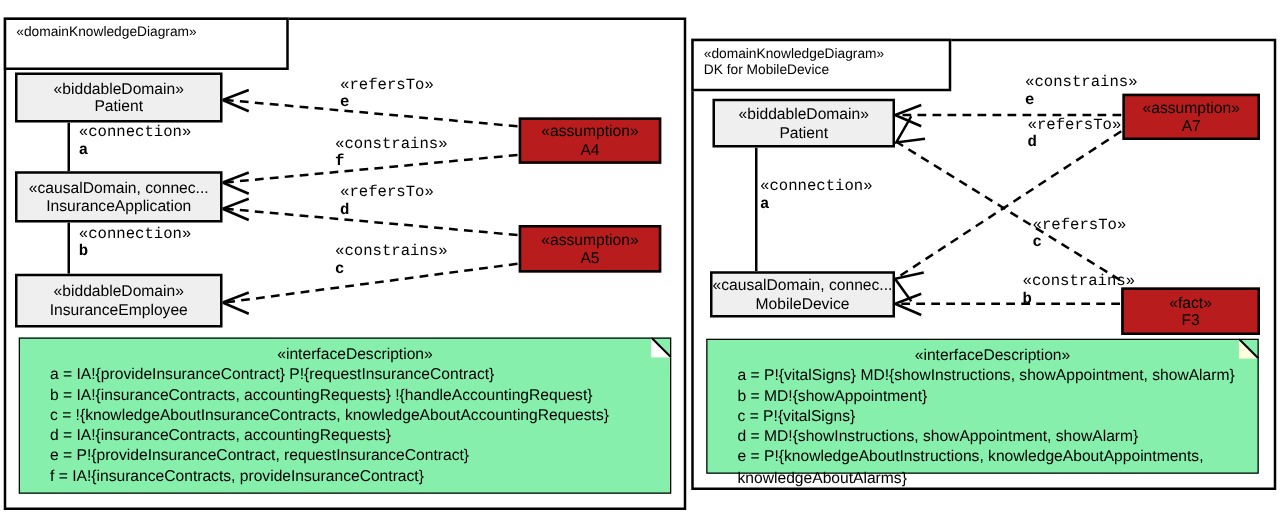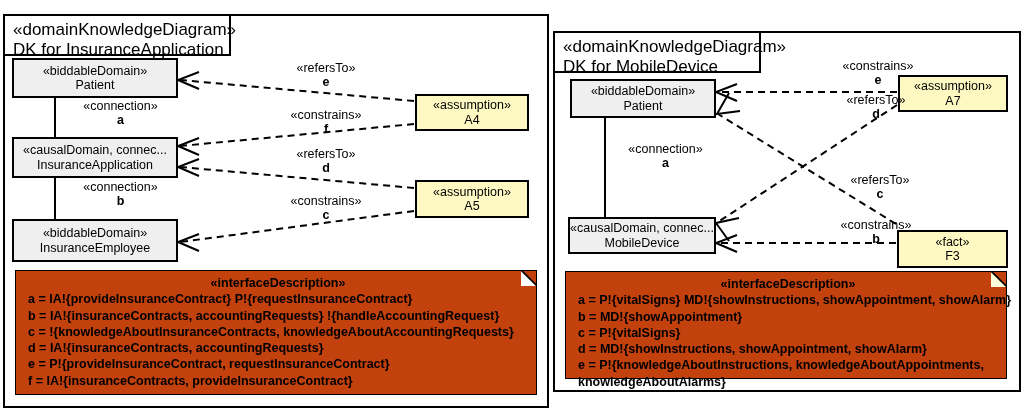--- a/index.html
+++ b/index.html
@@ -4,56 +4,55 @@
 <style>
   html,body{margin:0;padding:0;background:#ffffff;}
   body{width:1024px;height:415px;position:relative;overflow:hidden;
        font-family:"Liberation Sans","DejaVu Sans",sans-serif;
        -webkit-font-smoothing:antialiased;}
 
   .panel{position:absolute;border:2px solid #000;background:#fff;box-sizing:border-box;}
 
   .panel-tab{position:absolute;top:-2px;left:-2px;border:2px solid #000;background:#fff;
              box-sizing:border-box;padding:4px 10px 5px 8px;line-height:1.16;z-index:6;}
-  .panel-tab .ln{display:block;font-size:17px;color:#000;white-space:nowrap;}
+  .panel-tab .ln{display:block;font-size:11px;color:#000;white-space:nowrap;}
 
   .nodebox{position:absolute;box-sizing:border-box;border:2px solid #000;
            display:flex;flex-direction:column;align-items:center;justify-content:center;
            line-height:1.16;z-index:4;}
   .nodebox .st{font-size:12.5px;color:#000;white-space:nowrap;}
   .nodebox .nm{font-size:12.5px;color:#000;white-space:nowrap;}
   .domain{background:#efefef;}
-  .assump{background:#fef9c3;}
-
-  .conn-label{position:absolute;text-align:center;line-height:1.1;z-index:5;
-              background:transparent;white-space:nowrap;}
+  .assump{background:#b91c1c;}
+
+  .conn-label{position:absolute;text-align:left;line-height:1.1;z-index:5;
+              background:transparent;white-space:nowrap;font-family:Liberation Mono, monospace;}
   .conn-label .l1{display:block;font-size:12.5px;color:#000;}
   .conn-label .l2{display:block;font-size:12.5px;color:#000;font-weight:bold;}
 
-  .note{position:absolute;box-sizing:border-box;border:1.6px solid #000;background:#c2410c;
-        z-index:4;padding:4px 8px 5px 12px;line-height:1.3;font-weight:bold;}
+  .note{position:absolute;box-sizing:border-box;border:1.6px solid #000;background:#86efac;
+        z-index:4;padding:4px 8px 5px 24px;line-height:1.3;}
   .note .hdr{font-size:12.5px;color:#000;text-align:center;display:block;margin-bottom:0px;}
   .note .row{font-size:12.5px;color:#000;display:block;white-space:nowrap;}
   .note-fold{position:absolute;top:0;right:0;width:16px;height:16px;z-index:5;}
 
   svg.wires{position:absolute;left:0;top:0;width:1024px;height:415px;z-index:2;
             pointer-events:none;overflow:visible;}
   .solidline{stroke:#000;stroke-width:2;fill:none;}
   .dash{stroke:#000;stroke-width:2;fill:none;stroke-dasharray:7 5;}
   .arrowhead{stroke:#000;stroke-width:2;fill:none;stroke-linecap:butt;}
 </style>
 </head>
 <body>
 
 <div class="panel" style="left:3px;top:14px;width:546px;height:394px;">
 </div>
 
 <div class="panel-tab" style="left:3px;top:14px;width:228px;height:42px;">
   <span class="ln">«domainKnowledgeDiagram»</span>
-  <span class="ln">DK for InsuranceApplication</span>
 </div>
 
 <div class="nodebox domain" style="left:12px;top:58px;width:166px;height:40px;">
   <span class="st">«biddableDomain»</span>
   <span class="nm">Patient</span>
 </div>
 
 <div class="nodebox domain" style="left:12px;top:137px;width:166px;height:41px;">
   <span class="st">«causalDomain, connec...</span>
   <span class="nm">InsuranceApplication</span>

